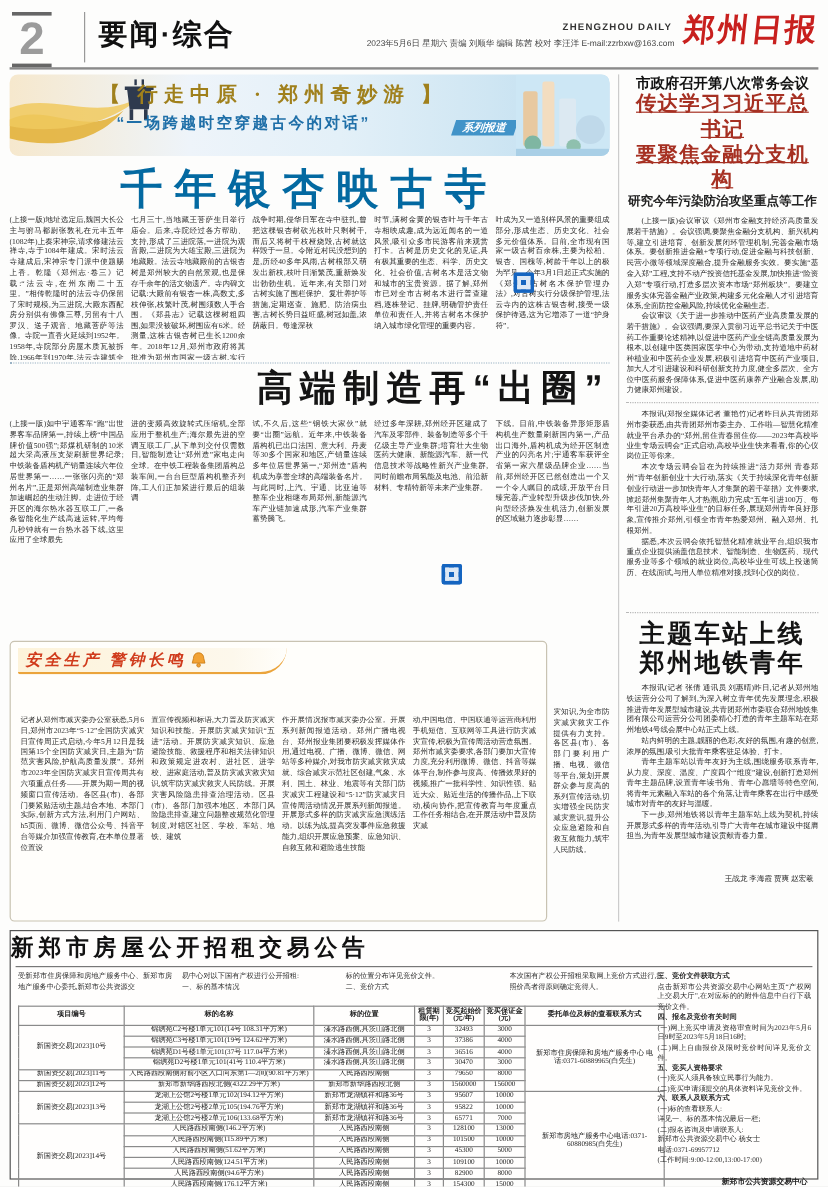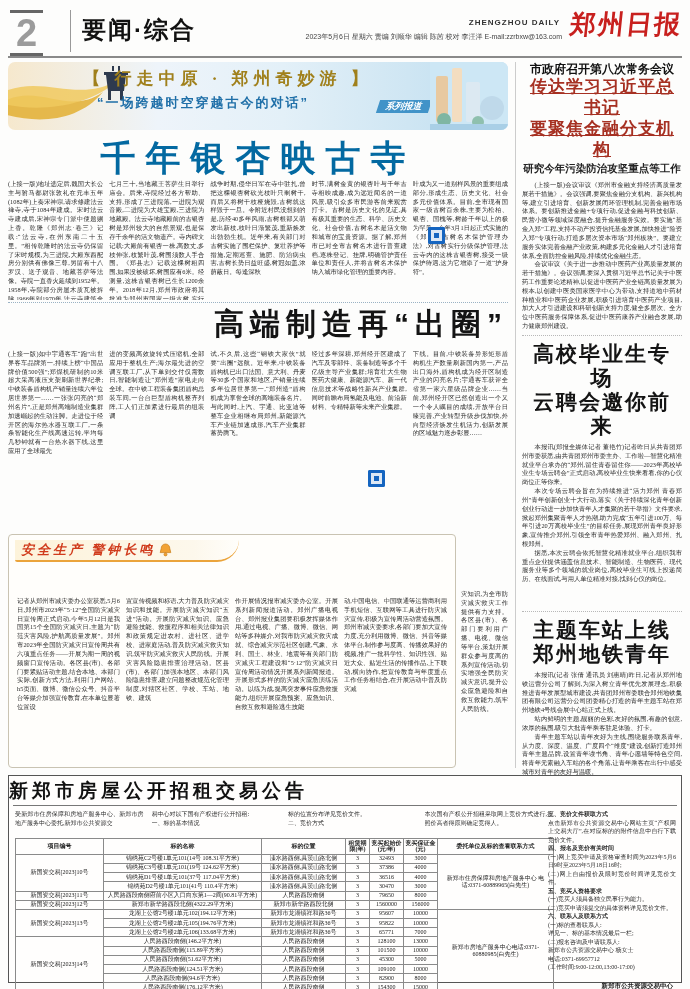--- a/index.html
+++ b/index.html
@@ -181,24 +181,20 @@
         <div>要聚焦金融分支机构</div>
       </div>
       <div class="gov-sub">研究今年污染防治攻坚重点等工作</div>
       <div class="r-body micro">
           <p>(上接一版)会议审议《郑州市金融支持经济高质量发展若干措施》。会议强调,要聚焦金融分支机构、新兴机构等,建立引进培育、创新发展闭环管理机制,完善金融市场体系。要创新推进金融+专项行动,促进金融与科技创新、民营小微等领域深度融合,提升金融服务实效。要实施“基金入郑”工程,支持不动产投资信托基金发展,加快推进“险资入郑”专项行动,打造多层次资本市场“郑州板块”。要建立服务实体完善金融产业政策,构建多元化金融人才引进培育体系,全面防控金融风险,持续优化金融生态。</p>
           <p>会议审议《关于进一步推动中医药产业高质量发展的若干措施》。会议强调,要深入贯彻习近平总书记关于中医药工作重要论述精神,以促进中医药产业全链高质量发展为根本,以创建中医类国家医学中心为带动,支持道地中药材种植业和中医药企业发展,积极引进培育中医药产业项目,加大人才引进建设和科研创新支持力度,健全多层次、全方位中医药服务保障体系,促进中医药康养产业融合发展,助力健康郑州建设。</p>
         </div>
 
       <div class="dotsep-r"></div>
 
-      <div class="r-title">
-        <div>高校毕业生专场</div>
-        <div>云聘会邀你前来</div>
-      </div>
       <div class="r-body2 micro" style="margin-top:5px">
           <p>本报讯(郑报全媒体记者 董艳竹)记者昨日从共青团郑州市委获悉,由共青团郑州市委主办、工作啦—智慧化精准就业平台承办的“郑州,留住青春留住你——2023年高校毕业生专场云聘会”正式启动,高校毕业生快来看看,你的心仪岗位正等你来。</p>
           <p>本次专场云聘会旨在为持续推进“活力郑州 青春郑州”青年创新创业十大行动,落实《关于持续深化青年创新创业行动进一步加快青年人才集聚的若干举措》文件要求,掀起郑州集聚青年人才热潮,助力完成“五年引进100万、每年引进20万高校毕业生”的目标任务,展现郑州青年良好形象,宣传推介郑州,引领全市青年热爱郑州、融入郑州、扎根郑州。</p>
           <p>据悉,本次云聘会依托智慧化精准就业平台,组织我市重点企业提供涵盖信息技术、智能制造、生物医药、现代服务业等多个领域的就业岗位,高校毕业生可线上投递简历、在线面试,与用人单位精准对接,找到心仪的岗位。</p>
         </div>
 
       <div class="dotsep-r"></div>
 
       <div class="r-title">
         <div>主题车站上线</div>

